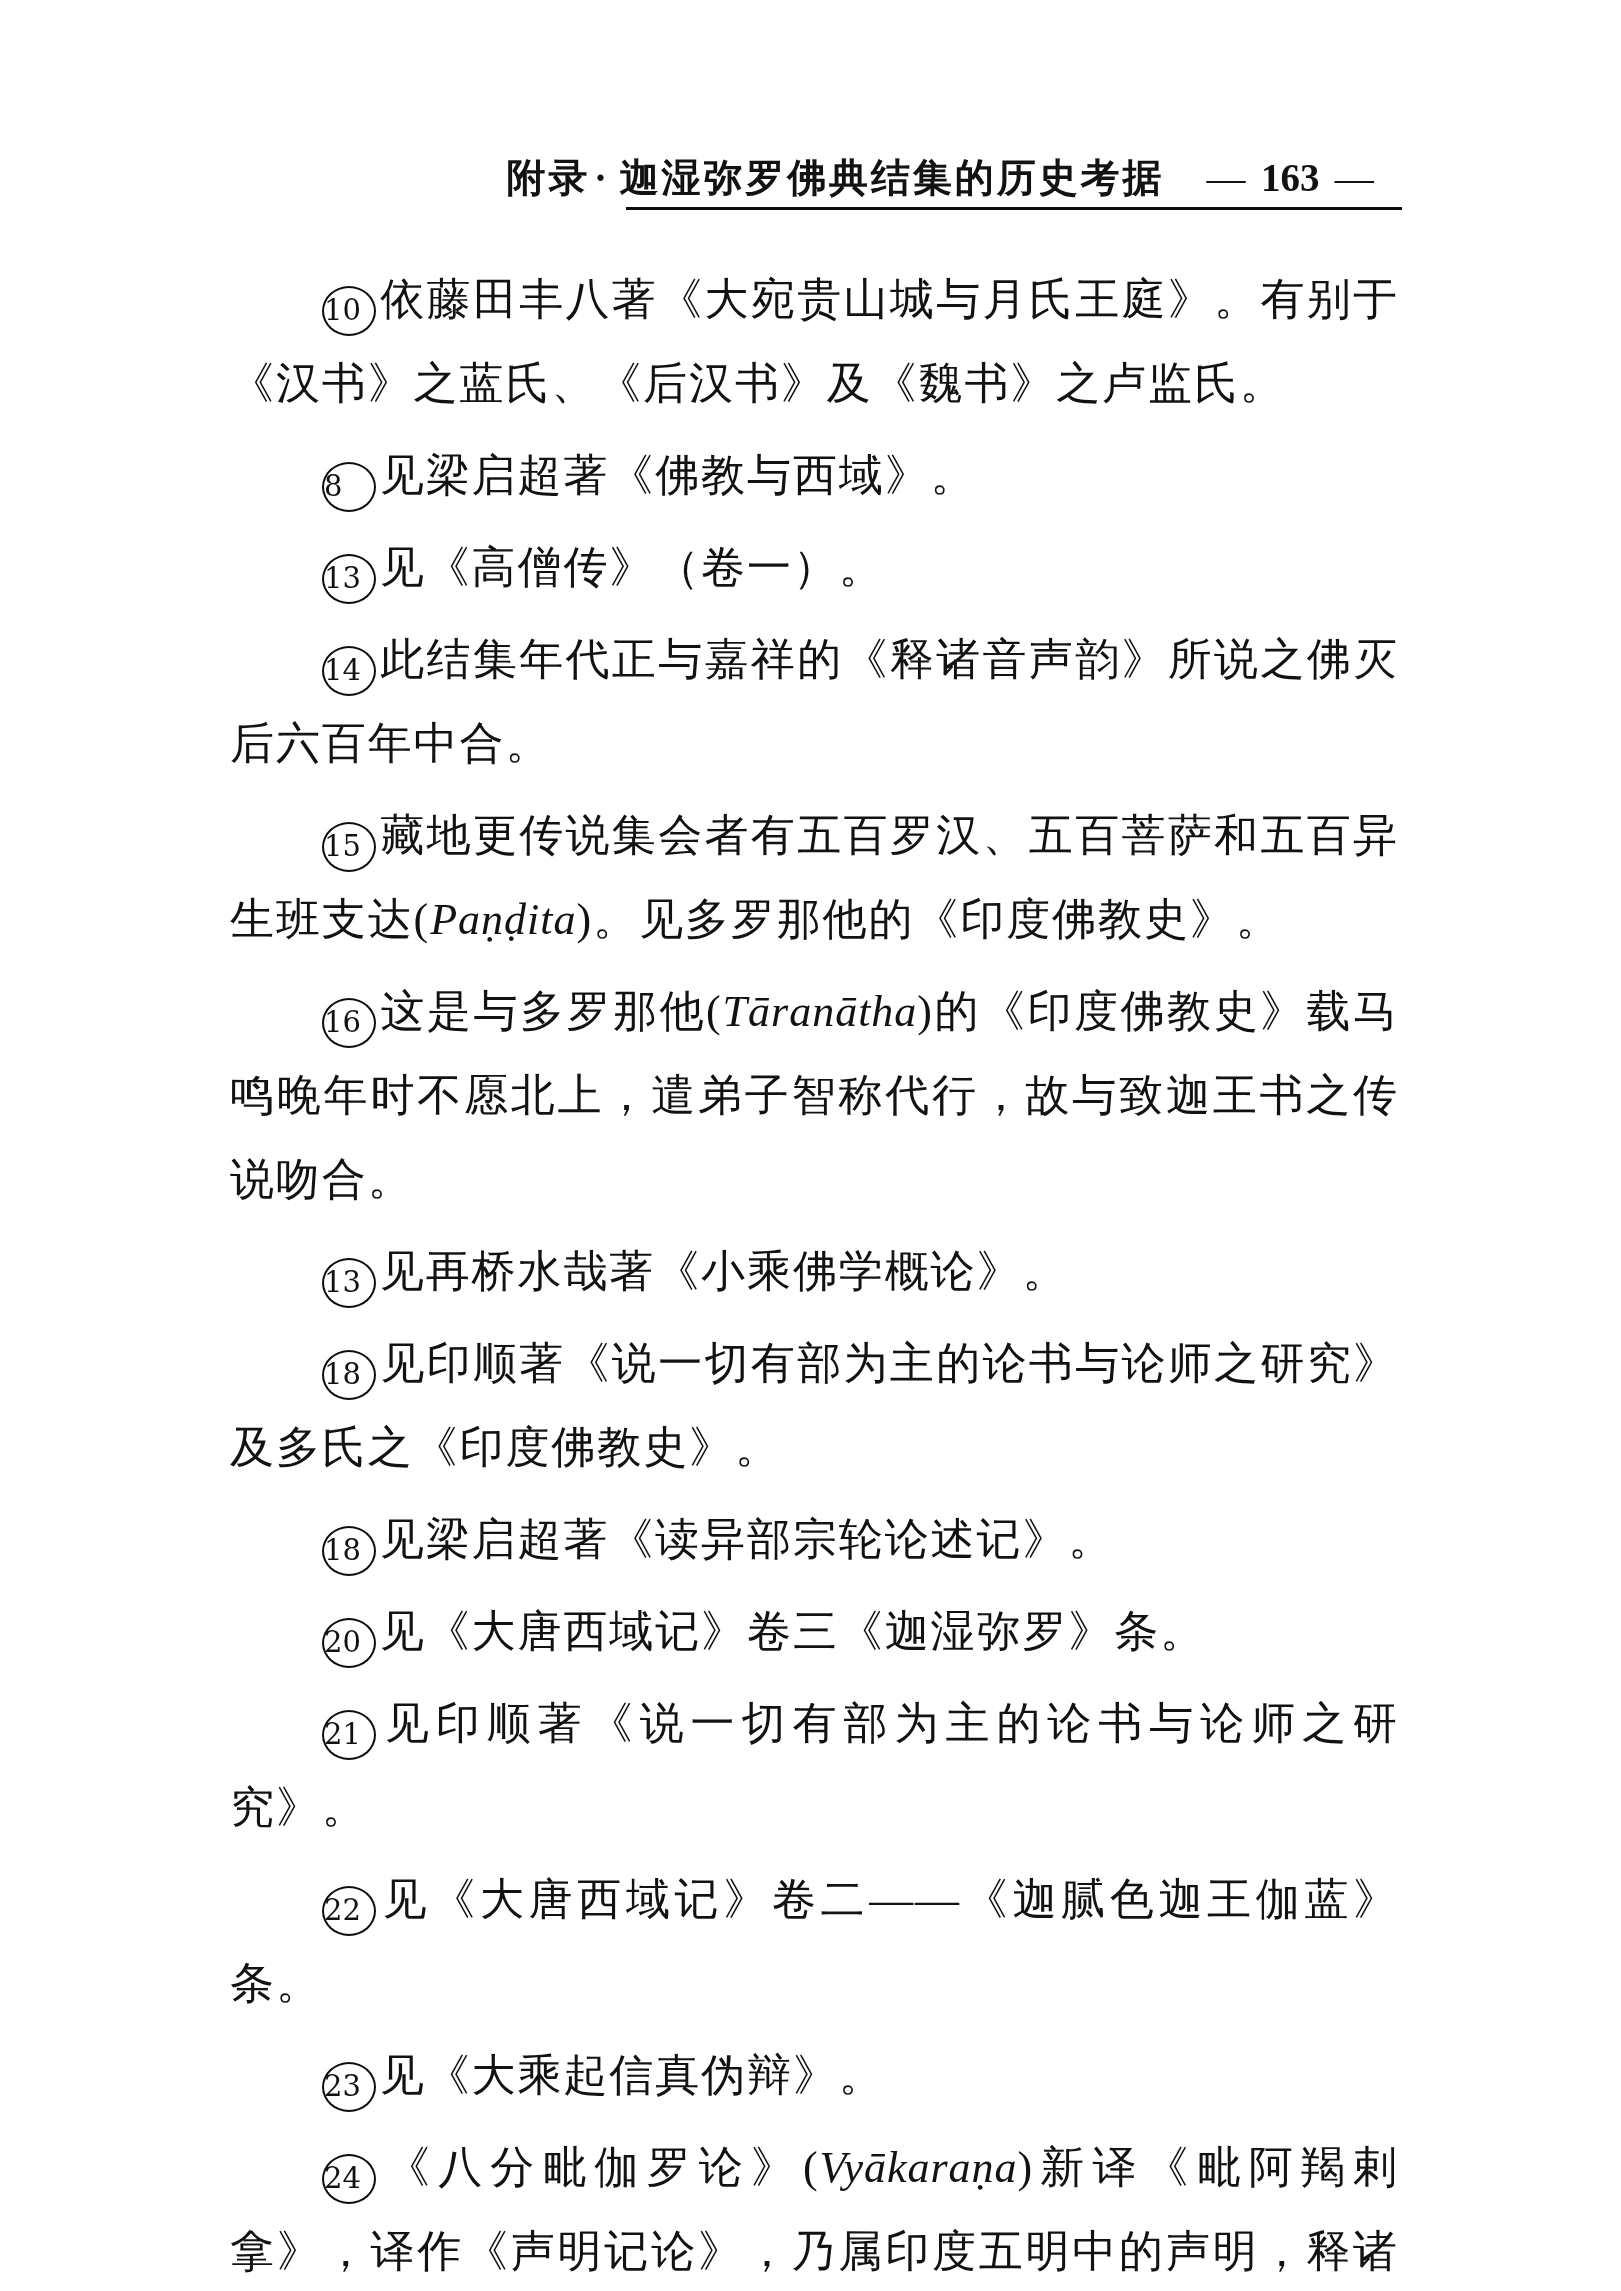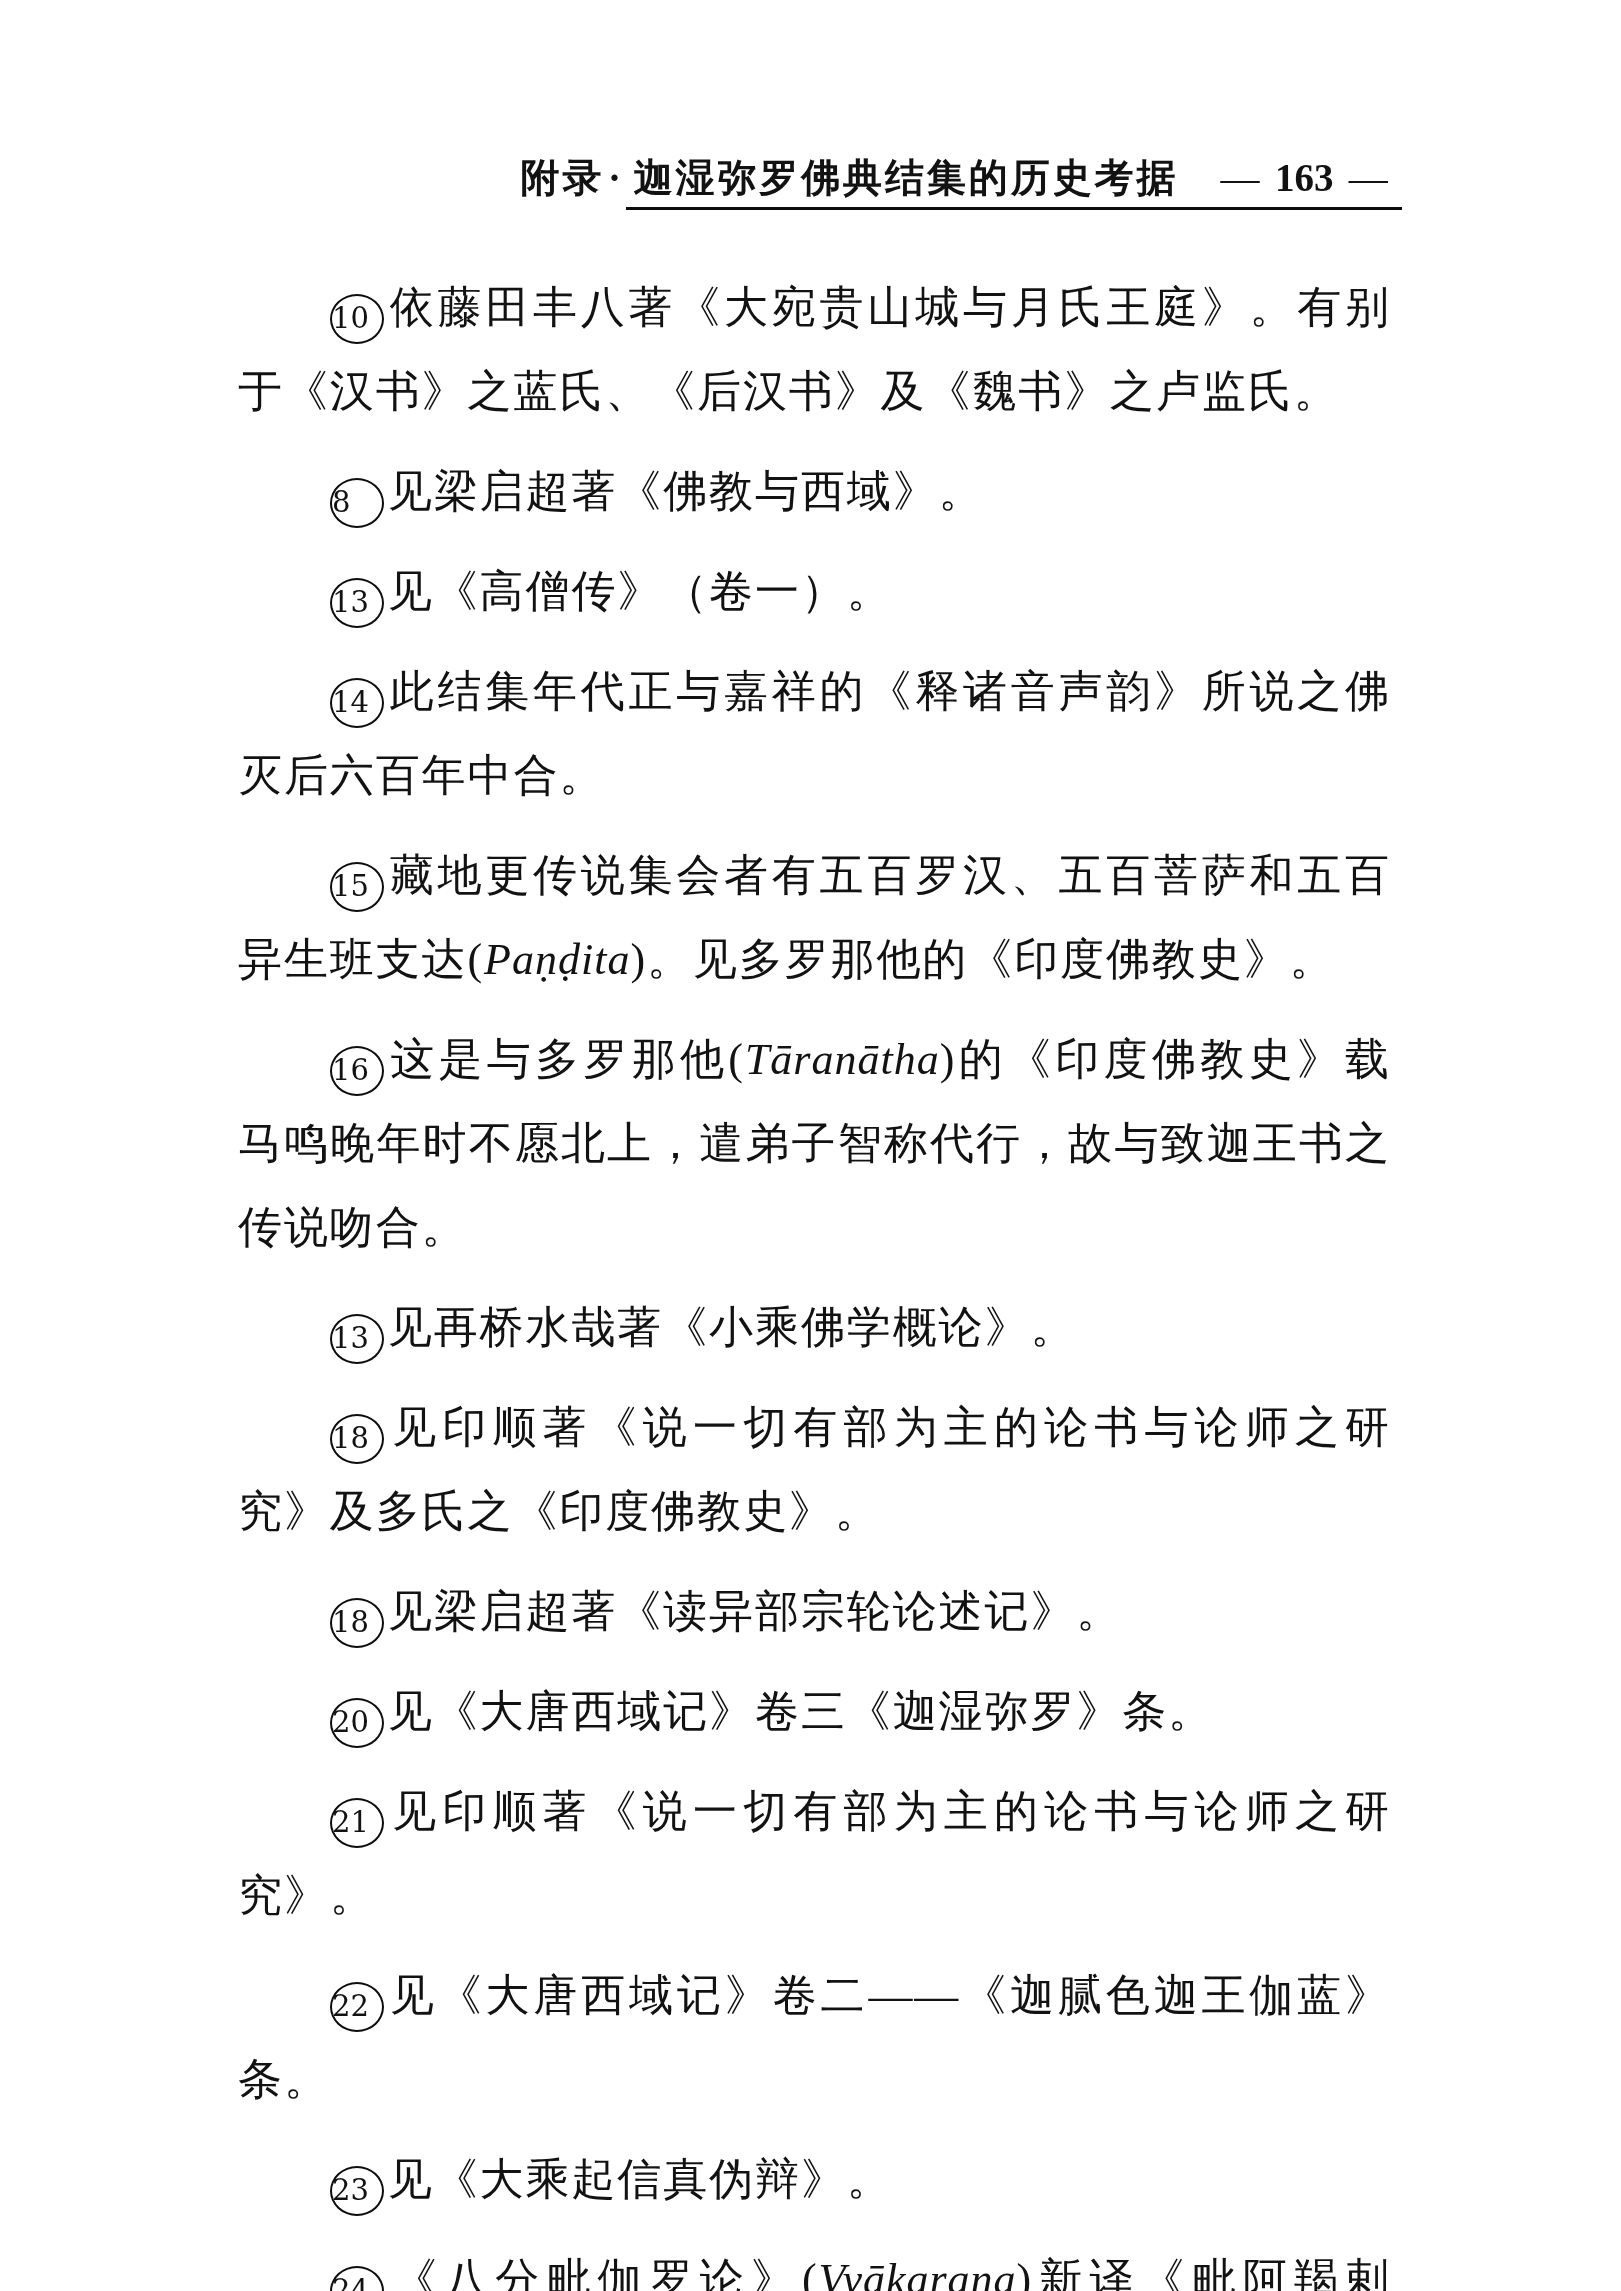--- a/index.html
+++ b/index.html
@@ -15,21 +15,21 @@
     background: #ffffff;
     color: #121212;
     font-family: "Liberation Serif", "DejaVu Serif", serif;
     overflow: hidden;
   }
   
   .running-header {
     position: absolute;
     top: 151px;
     left: 0;
-    right: 218px;
+    right: 232px;
     text-align: right;
     font-size: 39px;
     font-weight: bold;
     letter-spacing: 2.9px;
     white-space: nowrap;
     padding-left: 23px;
   }
   .running-header .sep {
     padding: 0 9.6px 0 3.8px;
   }
@@ -50,21 +50,21 @@
     border-top: 3.8px solid #0d0d0d;
   }
   
   .notes {
     position: absolute;
     top: 250px;
     left: 222px;
     width: 1185px;
   }
   p.note {
-    margin: 16px;
+    margin: 8px;
     font-size: 44px;
     line-height: 84px;
     letter-spacing: 1.9px;
     text-align: justify;
     text-justify: inter-ideograph;
     text-align-last: left;
     text-indent: 92px;
   }
   p.note .marker {
     display: inline-block;

